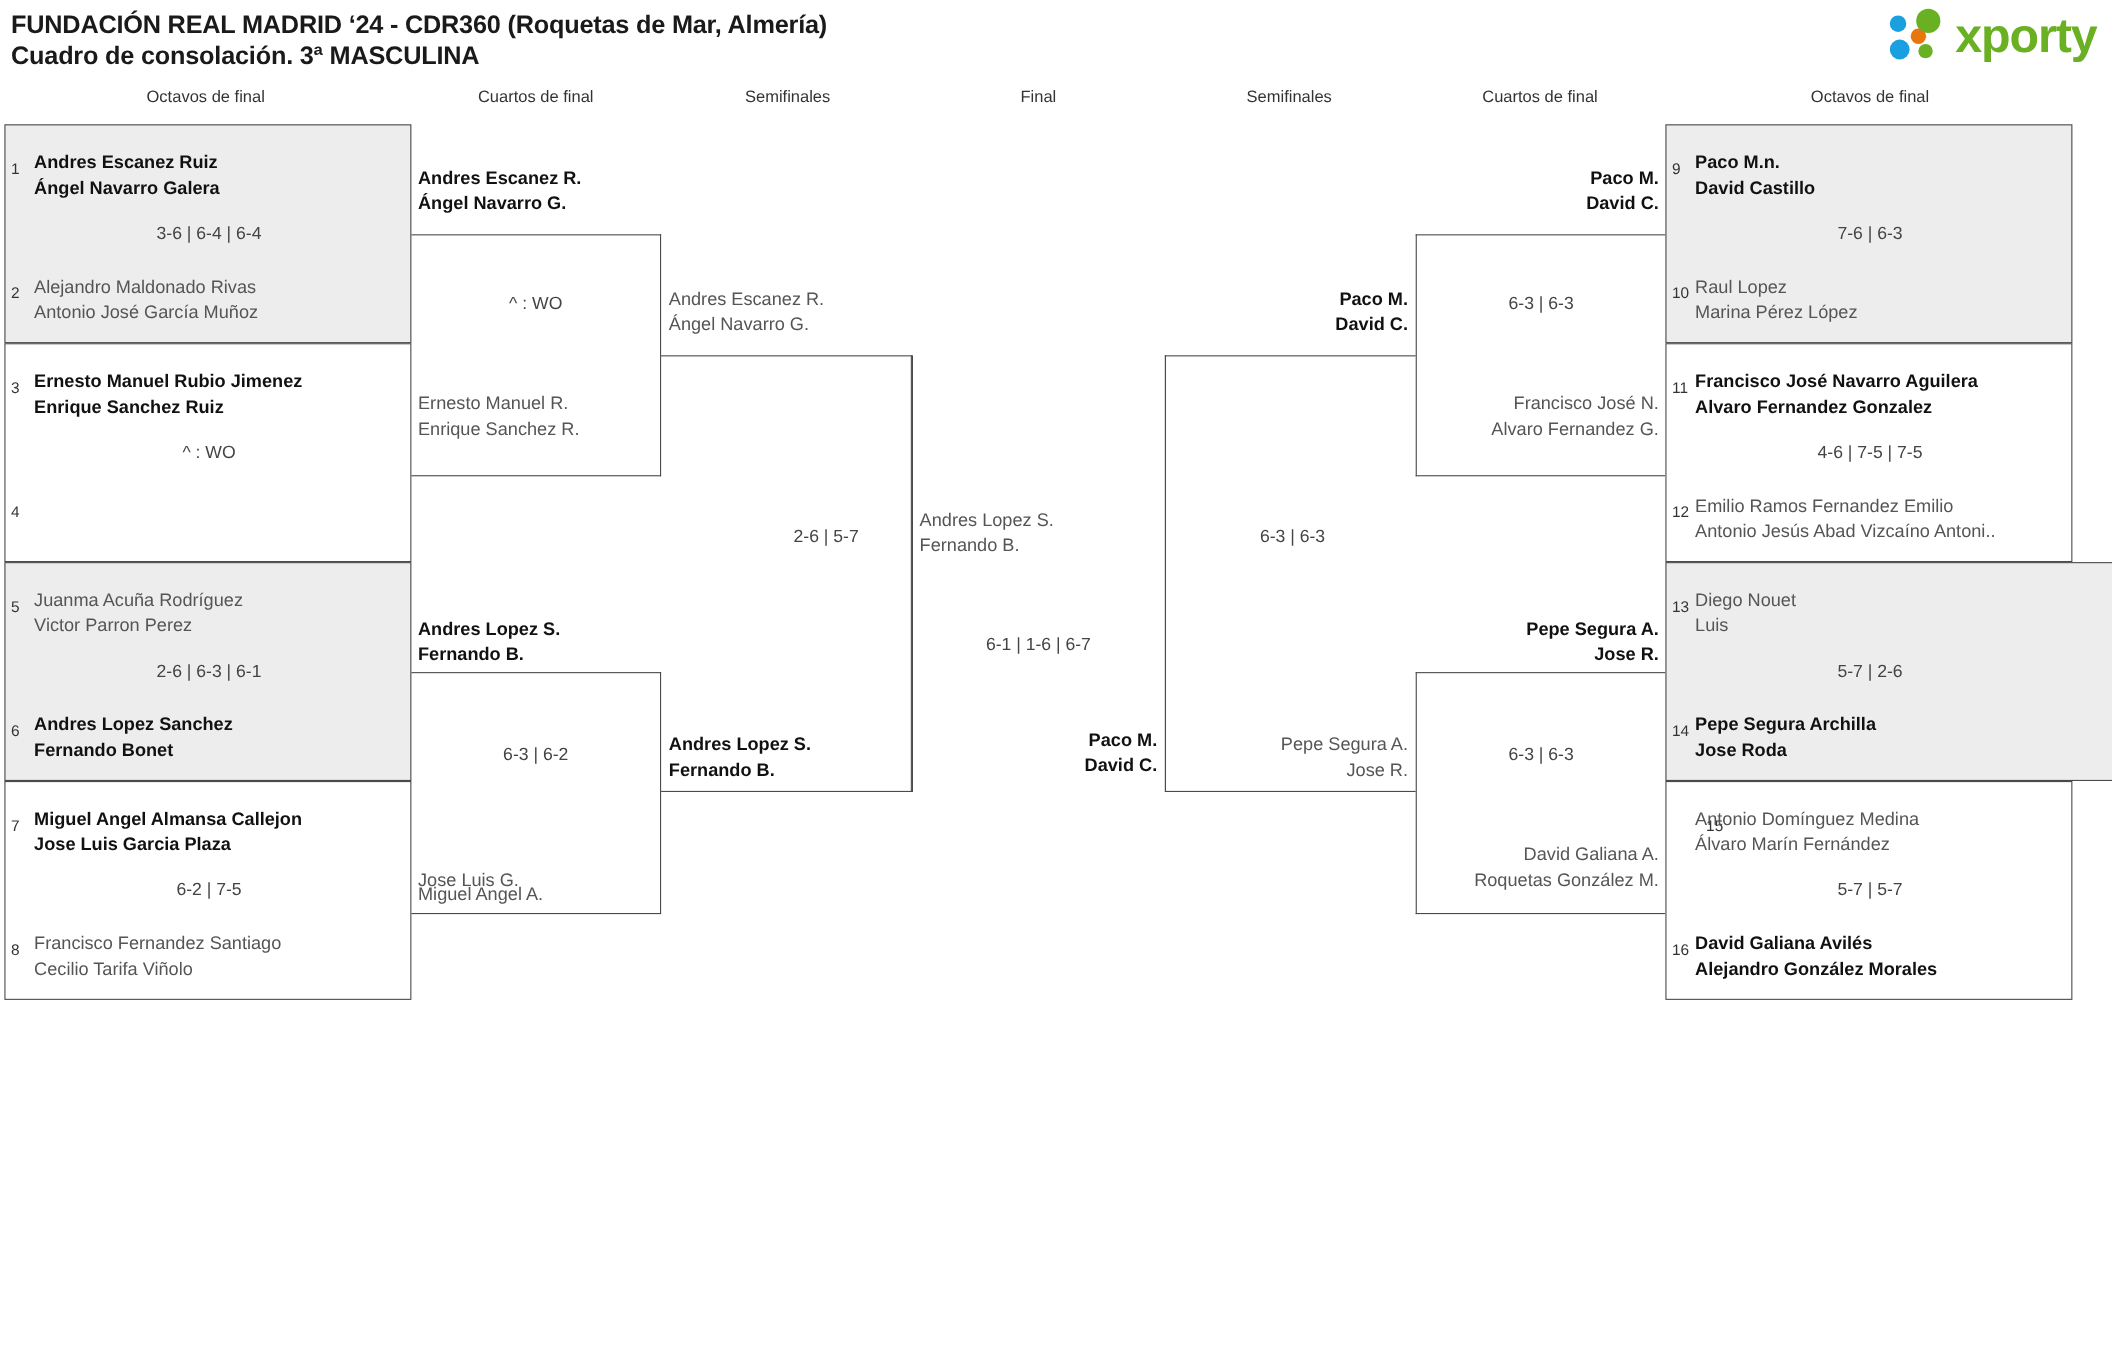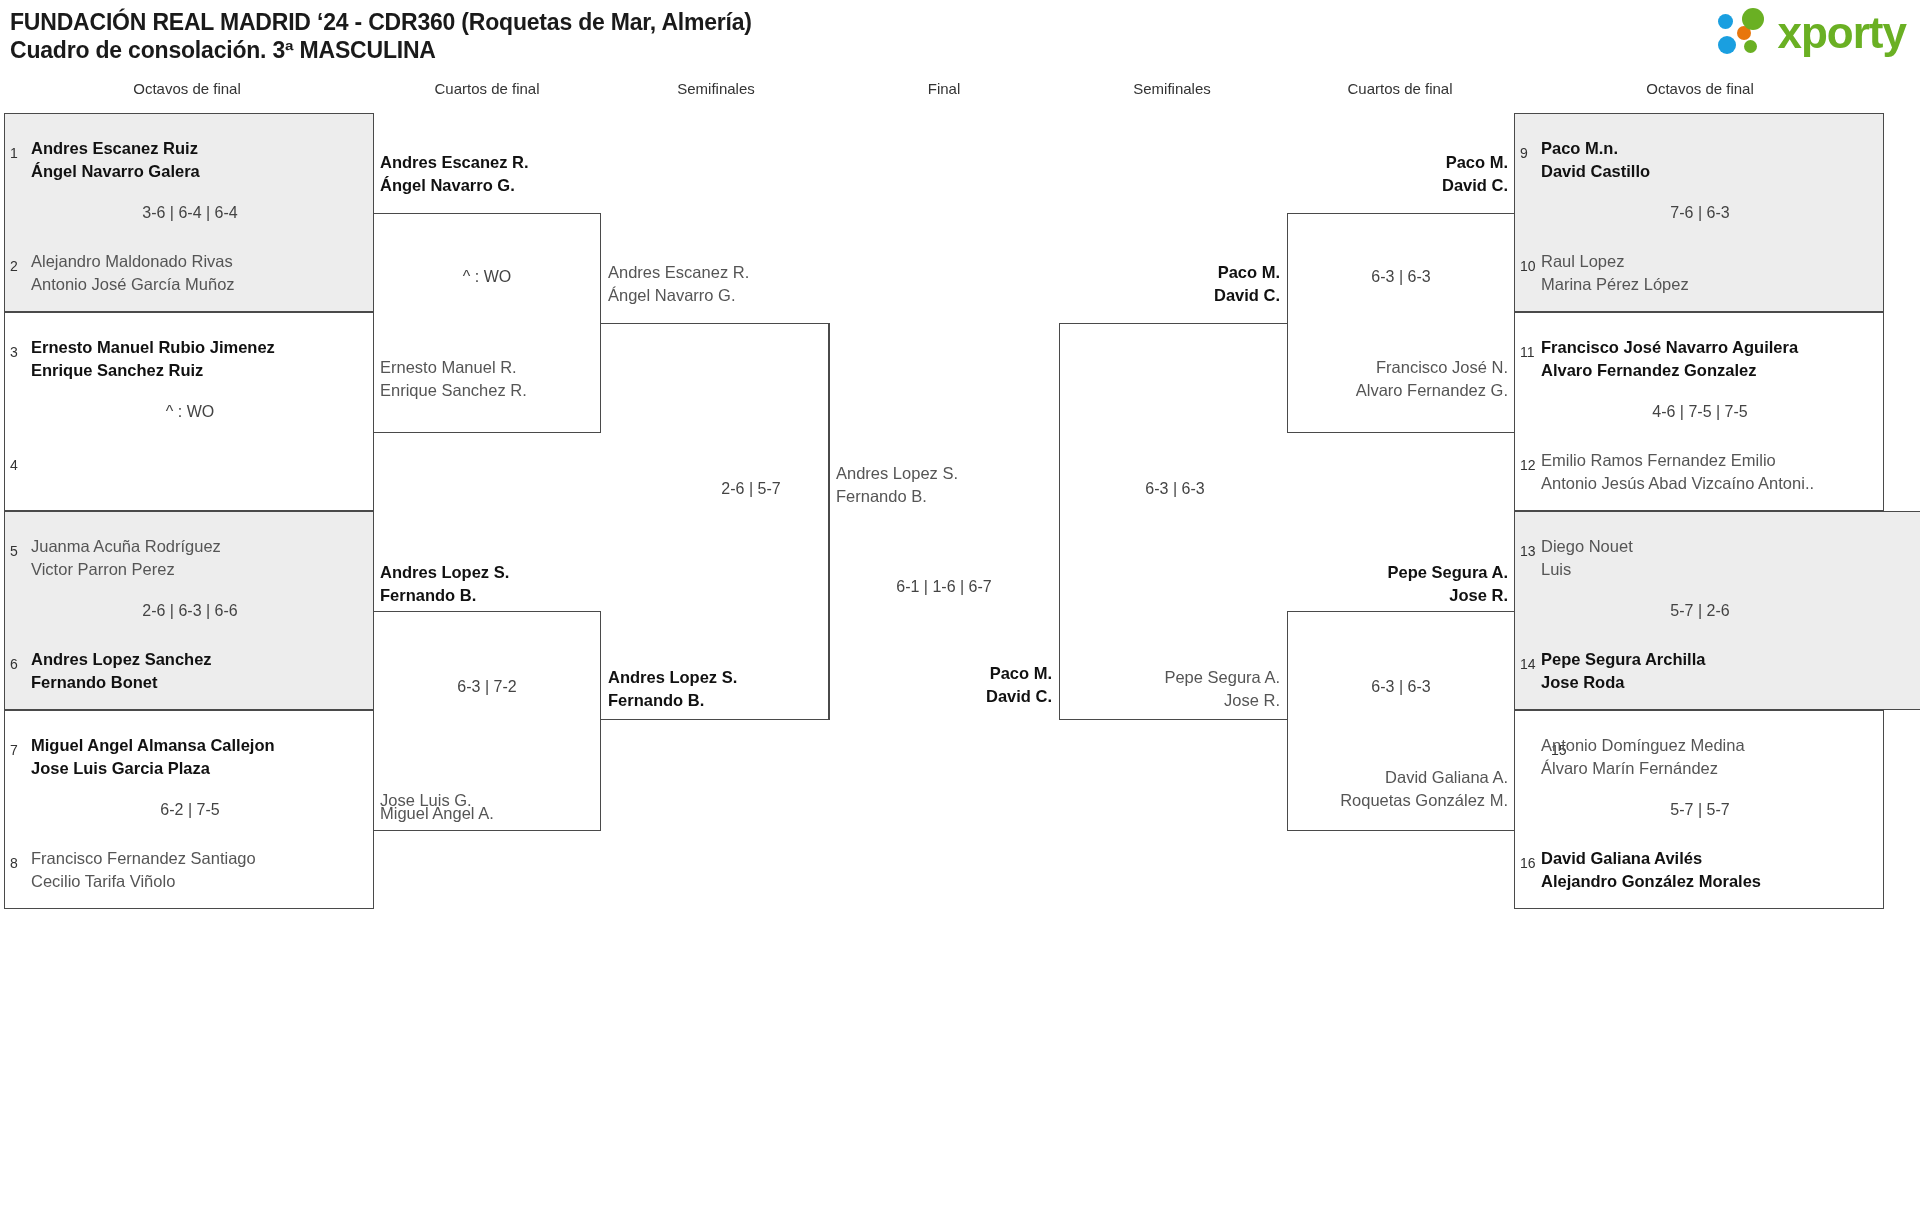--- a/index.html
+++ b/index.html
@@ -142,21 +142,21 @@
     <span class="score" style="left:185px; top:90px;">^ : WO</span>
     <span class="seed left" style="top:144px;">4</span>
     <span class="players la" style="top:136px;"></span>
     <span class="players la" style="top:159px;"></span>
   </div>
 
   <div class="slot shaded" style="left:4px; top:511px; width:370px; height:199px;">
     <span class="seed left" style="top:31px;">5</span>
     <span class="players la" style="top:23px;">Juanma Acuña Rodríguez</span>
     <span class="players la" style="top:46px;">Victor Parron Perez</span>
-    <span class="score" style="left:185px; top:90px;">2-6 | 6-3 | 6-6</span>
+    <span class="score" style="left:185px; top:90px;">2-6 | 6-3 | 6-1</span>
     <span class="seed left" style="top:144px;">6</span>
     <span class="players win la" style="top:136px;">Andres Lopez Sanchez</span>
     <span class="players win la" style="top:159px;">Fernando Bonet</span>
   </div>
 
   <div class="slot" style="left:4px; top:710px; width:370px; height:199px;">
     <span class="seed left" style="top:31px;">7</span>
     <span class="players win la" style="top:23px;">Miguel Angel Almansa Callejon</span>
     <span class="players win la" style="top:46px;">Jose Luis Garcia Plaza</span>
     <span class="score" style="left:185px; top:90px;">6-2 | 7-5</span>
@@ -169,21 +169,21 @@
   <div class="conn no-left" style="left:374px; top:611px; width:227px; height:220px;"></div>
 
   <span class="label-free win" style="left:380px; top:151px;">Andres Escanez R.</span>
   <span class="label-free win" style="left:380px; top:174px;">Ángel Navarro G.</span>
   <span class="score" style="left:487px; top:268px;">^ : WO</span>
   <span class="label-free" style="left:380px; top:356px;">Ernesto Manuel R.</span>
   <span class="label-free" style="left:380px; top:379px;">Enrique Sanchez R.</span>
 
   <span class="label-free win" style="left:380px; top:561px;">Andres Lopez S.</span>
   <span class="label-free win" style="left:380px; top:584px;">Fernando B.</span>
-  <span class="score" style="left:487px; top:678px;">6-3 | 7-2</span>
+  <span class="score" style="left:487px; top:678px;">6-3 | 6-2</span>
   <span class="label-free" style="left:380px; top:766px;margin-top:36px;">Miguel Angel A.</span>
   <span class="label-free" style="left:380px; top:789px;">Jose Luis G.</span>
 
   <div class="conn no-left" style="left:601px; top:323px; width:228px; height:397px;"></div>
 
   <span class="label-free" style="left:608px; top:261px;">Andres Escanez R.</span>
   <span class="label-free" style="left:608px; top:284px;">Ángel Navarro G.</span>
   <span class="score" style="left:709px; top:480px;margin-left:42px;">2-6 | 5-7</span>
   <span class="label-free win" style="left:608px; top:666px;">Andres Lopez S.</span>
   <span class="label-free win" style="left:608px; top:689px;">Fernando B.</span>

